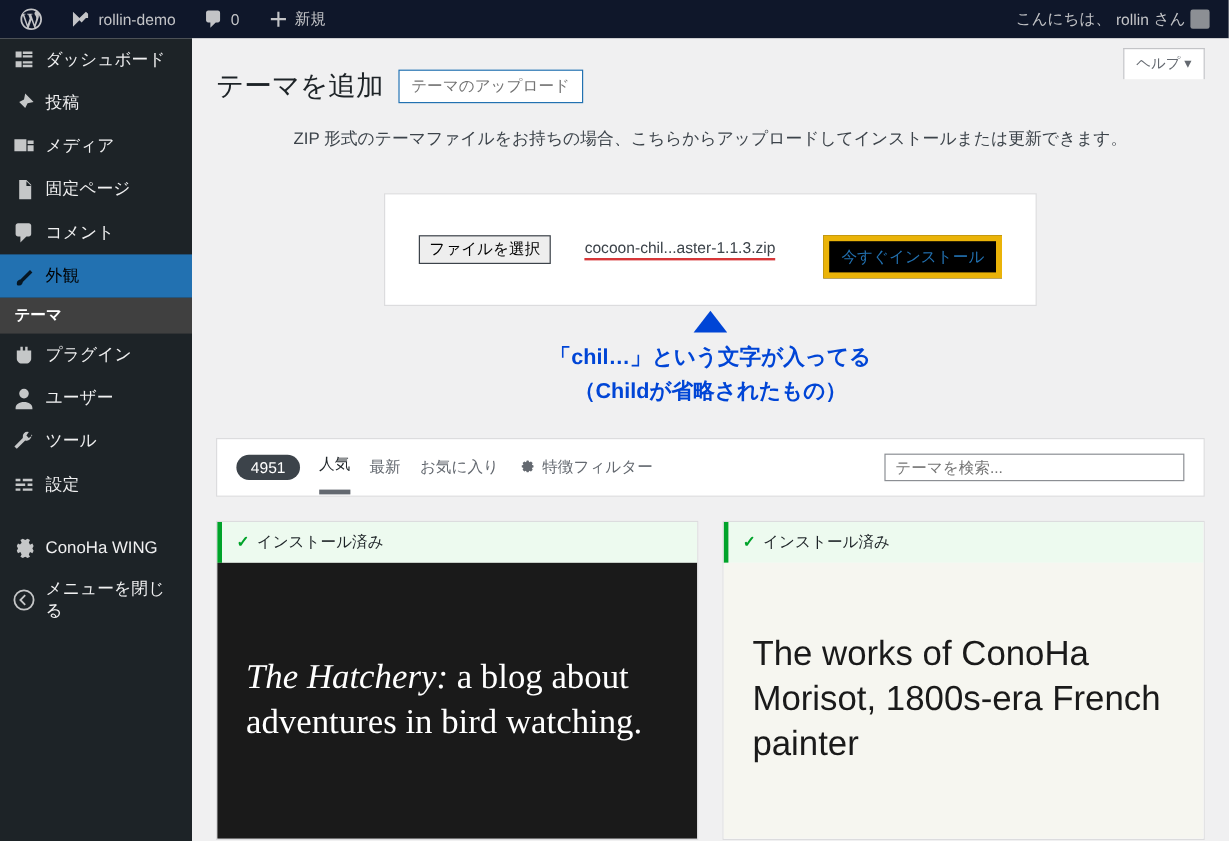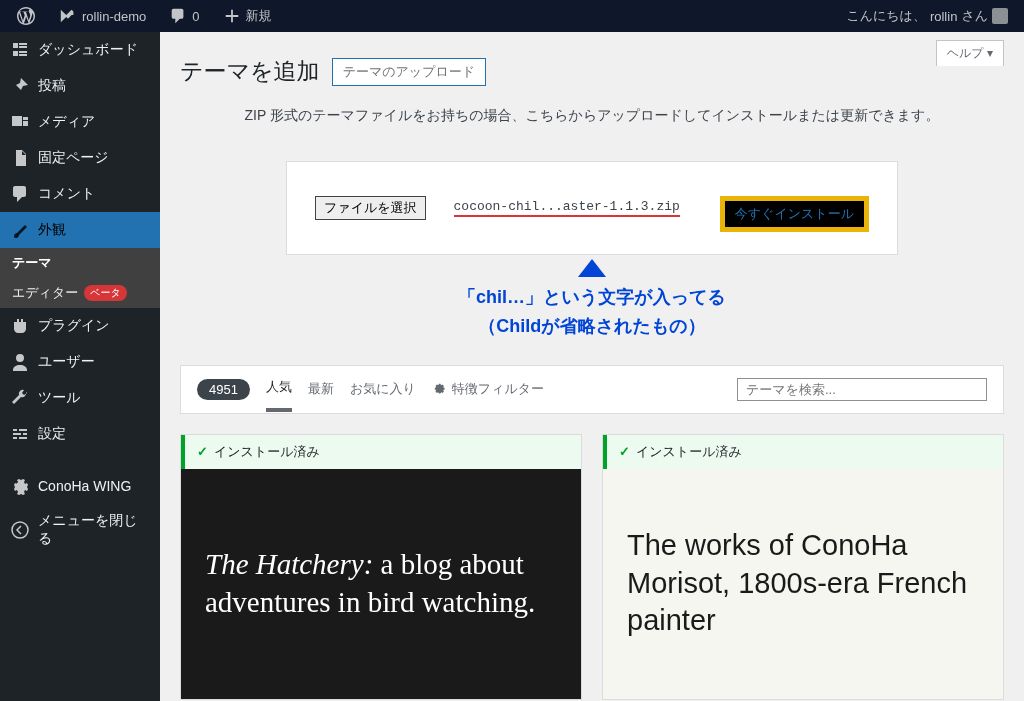--- a/index.html
+++ b/index.html
@@ -22,21 +22,21 @@
 .submenu-item.current { color: #fff; font-weight: 600; }
 .beta-badge { background: #d63638; color: #fff; font-size: 10px; padding: 1px 6px; border-radius: 8px; }
 
 .content { flex: 1; padding: 0 20px; overflow-y: auto; background: #f0f0f1; position: relative; }
 .help-tab { position: absolute; top: 8px; right: 20px; background: #fff; border: 1px solid #c3c4c7; border-bottom: none; padding: 4px 10px; font-size: 12px; color: #646970; cursor: pointer; }
 .page-title-row { display: flex; align-items: center; gap: 12px; margin: 24px 0 20px; }
 .page-title { font-size: 23px; font-weight: 400; color: #1d2327; }
 .upload-toggle { border: 1px solid #2271b1; color: #737373; background: #fff; padding: 4px 10px; font-size: 13px; cursor: pointer; }
 .upload-form { border: 1px solid #dcdcde; display: inline-flex; align-items: center; padding: 22px 28px; gap: 28px; }
 .file-btn { border: 1px solid #3c434a; background: #eee; padding: 2px 8px; font-size: 13px; cursor: pointer; }
-.file-name { font-size: 13px; color: #3c434a; border-bottom: 2px solid #d63638; padding-bottom: 1px; font-family: Liberation Mono, monospace; }
+.file-name { font-size: 13px; color: #3c434a; border-bottom: 2px solid #d63638; padding-bottom: 1px; }
 .install-btn { border: 5px solid #eab308; color: #2271b1; background: #000000; padding: 4px 10px; font-size: 13px; cursor: pointer; margin-left: 12px; margin-top: 12px; }
 
 .annotation { color: #0045d6; font-weight: 700; font-size: 18px; text-align: center; line-height: 1.6; margin-bottom: 24px; }
 .arrow-up { width: 0; height: 0; border-left: 14px solid transparent; border-right: 14px solid transparent; border-bottom: 18px solid #0045d6; margin: 4px auto 6px; }
 
 .filter-bar { background: #fff; border: 1px solid #dcdcde; padding: 12px 16px; display: flex; align-items: center; gap: 16px; font-size: 13px; }
 .count-pill { background: #3c434a; color: #fff; border-radius: 16px; padding: 3px 12px; font-size: 13px; }
 .filter-link { color: #646970; cursor: pointer; padding-bottom: 12px; margin-bottom: -12px; }
 .filter-link.current { border-bottom: 4px solid #646970; color: #1d2327; }
 .feature-filter { display: flex; align-items: center; gap: 6px; color: #646970; cursor: pointer; }
@@ -149,24 +149,20 @@
           <svg viewBox="0 0 20 20" width="20" height="20">
             <path d="M4 16c0-2 2-3 3-3l8-8 2 2-8 8c0 1-1 3-3 3s-2-1-2-2z"></path>
           </svg>
         </span>
         <span>外観</span>
       </div>
     <div class="submenu">
       <div class="submenu-item current">
           <span>テーマ</span>
         </div>
-      <div class="submenu-item">
-          <span>エディター</span>
-          <span class="beta-badge">ベータ</span>
-        </div>
     </div>
     <div class="menu-item">
         <span class="menu-icon">
           <svg viewBox="0 0 20 20" width="20" height="20">
             <path d="M7 3v3H4v7c0 2 2 4 4 4h4c2 0 4-2 4-4V6h-3V3h-2v3H9V3H7z"></path>
           </svg>
         </span>
         <span>プラグイン</span>
       </div>
     <div class="menu-item">

